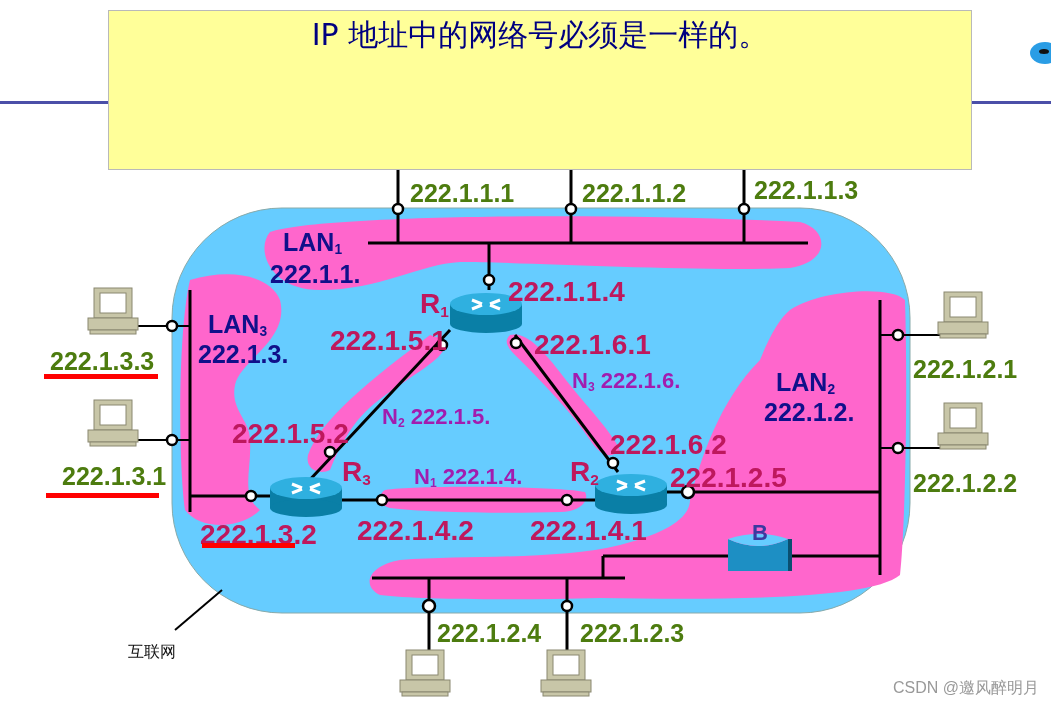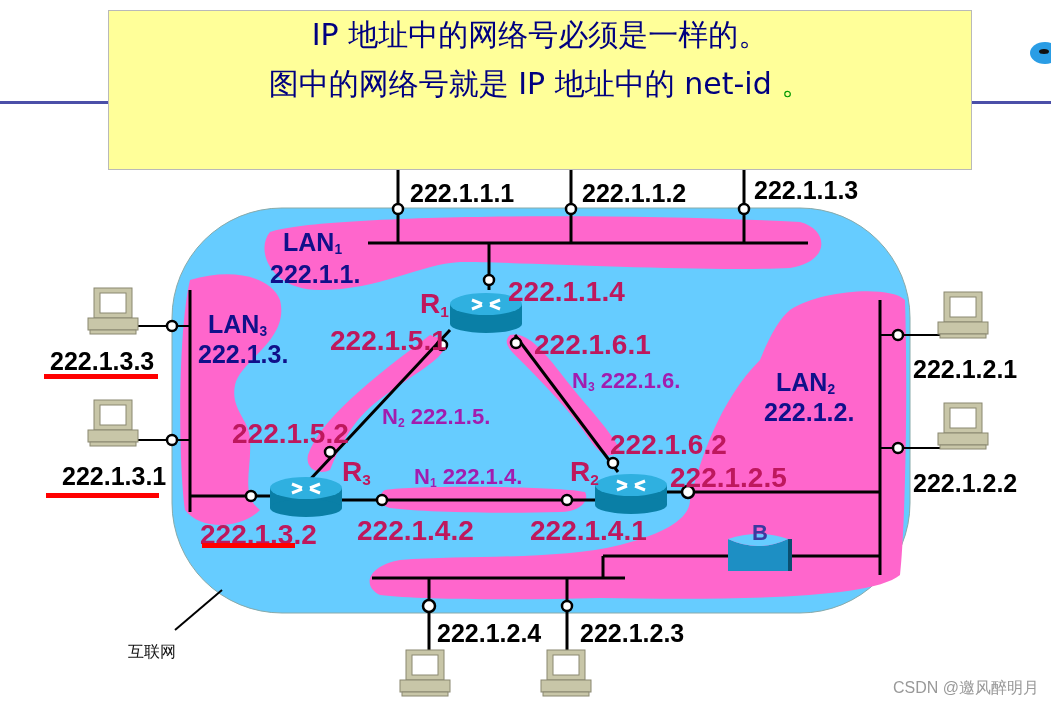--- a/index.html
+++ b/index.html
@@ -7,21 +7,21 @@
   .hline{position:absolute;left:0;top:101px;width:1051px;height:3px;background:#4b4fa8;}
   .callout{position:absolute;left:108px;top:10px;width:864px;height:160px;background:#ffff99;border:1px solid #b9b9b9;box-sizing:border-box;text-align:center;color:#000080;}
   .callout .line{font-family:"DejaVu Sans",sans-serif;font-size:30px;line-height:32px;height:38px;margin-top:8px;white-space:nowrap;}
   .callout .line+.line{margin-top:11px;}
   .callout .dot{color:#009900;}
   svg{position:absolute;left:0;top:0;}
   .logo{position:absolute;left:1030px;top:42px;width:30px;height:22px;border-radius:50%;background:#2a9de5;}
   .logo::after{content:"";position:absolute;left:9px;top:7px;width:10px;height:5px;border-radius:50%;background:#111;}
   .watermark{position:absolute;right:12px;bottom:10px;font-size:16px;color:#999;}
   .lbl{position:absolute;white-space:nowrap;font-weight:bold;line-height:1;}
-  .blk{color:#000000;font-size:25px;}
+  .blk{color:#4d7c0f;font-size:25px;}
   .blu{color:#be185d;font-size:28px;}
   .nav{color:#10108a;font-size:25px;text-align:center;}
   .red{color:#a21caf;font-size:22px;}
   .lbl sub{font-size:0.55em;vertical-align:-0.25em;}
   .uline{position:absolute;height:5px;background:#ff0000;}
   .caption{position:absolute;left:128px;top:642px;font-size:16px;color:#111;font-family:"DejaVu Sans",sans-serif;}
 </style>
 </head>
 <body>
 
@@ -152,21 +152,20 @@
         <rect x="6" y="0" width="38" height="30"></rect>
         <rect x="12" y="5" width="26" height="20" fill="#fff"></rect>
         <rect x="0" y="30" width="50" height="12"></rect>
         <rect x="2" y="42" width="46" height="4"></rect>
       </g>
   </g>
 </svg>
 
 <div class="callout">
   <div class="line"><span>IP  地址中的网络号必须是一样的</span><span class="dot" style="color:#000080">。</span></div>
-  <div class="line"><span>图中的网络号就是  IP  地址中的  net-id</span> <span class="dot">。</span></div>
 </div>
 
 <div class="lbl blk" style="left:410px;top:181px">222.1.1.1</div>
 <div class="lbl blk" style="left:582px;top:181px">222.1.1.2</div>
 <div class="lbl blk" style="left:754px;top:178px">222.1.1.3</div>
 <div class="lbl nav" style="left:283px;top:230px"><span>LAN</span><sub>1</sub></div>
 <div class="lbl nav" style="left:270px;top:262px">222.1.1.</div>
 
 <div class="lbl blu" style="left:420px;top:290px"><span>R</span><sub>1</sub></div>
 <div class="lbl blu" style="left:508px;top:278px">222.1.1.4</div>

